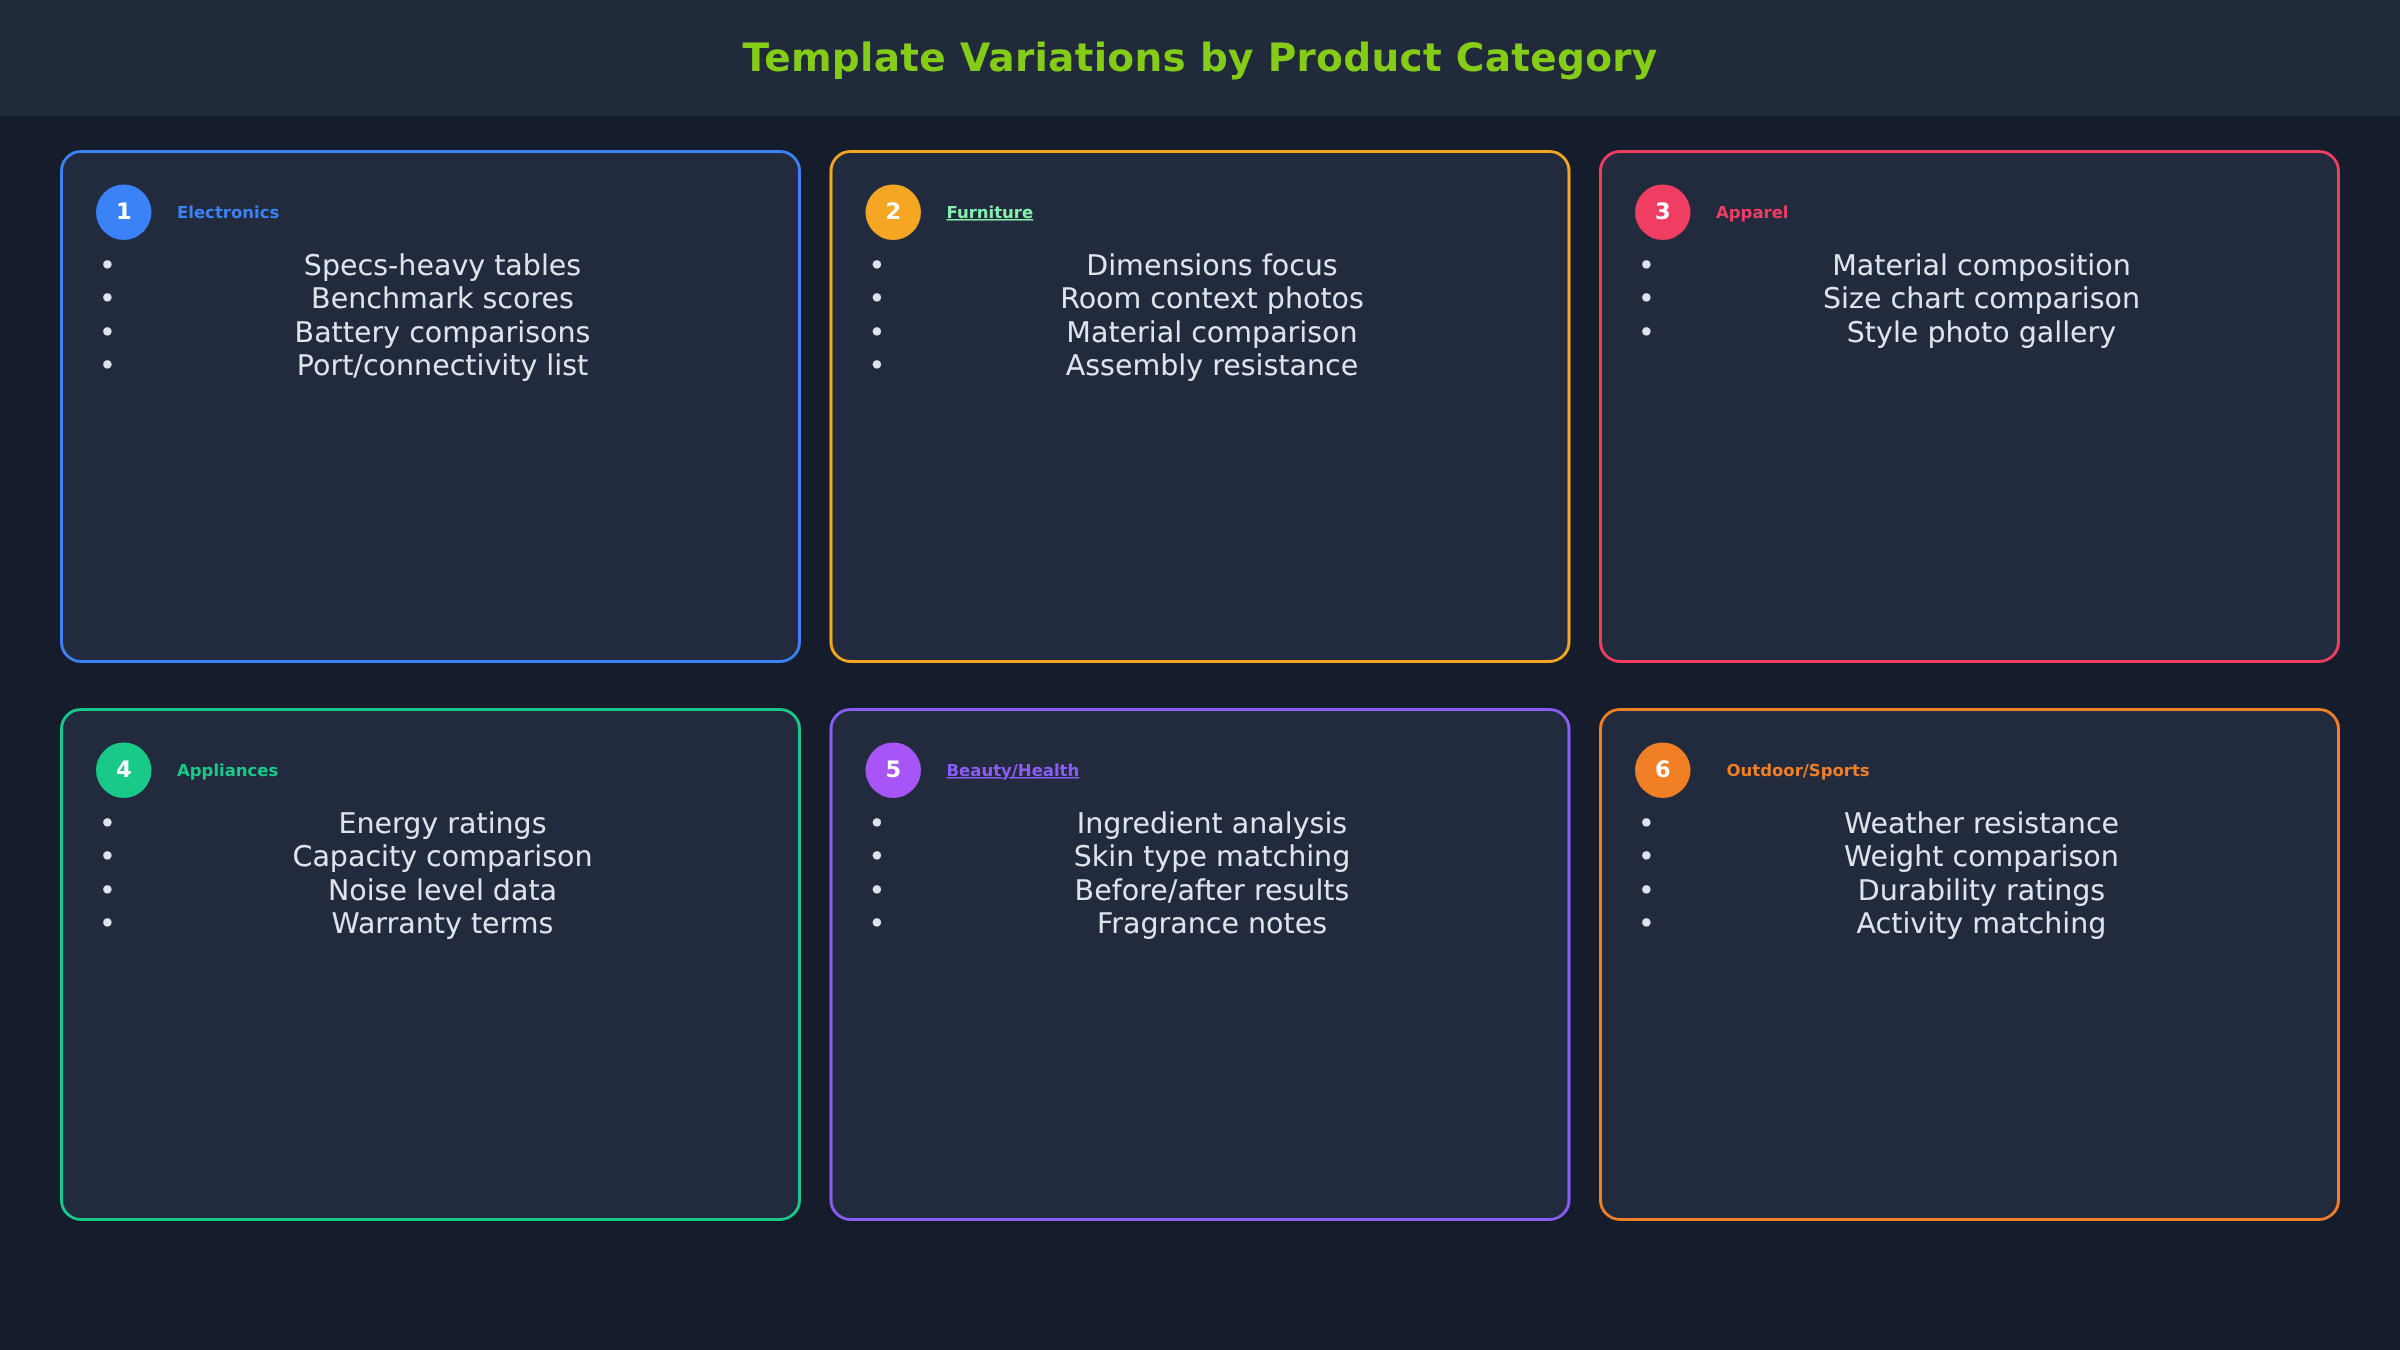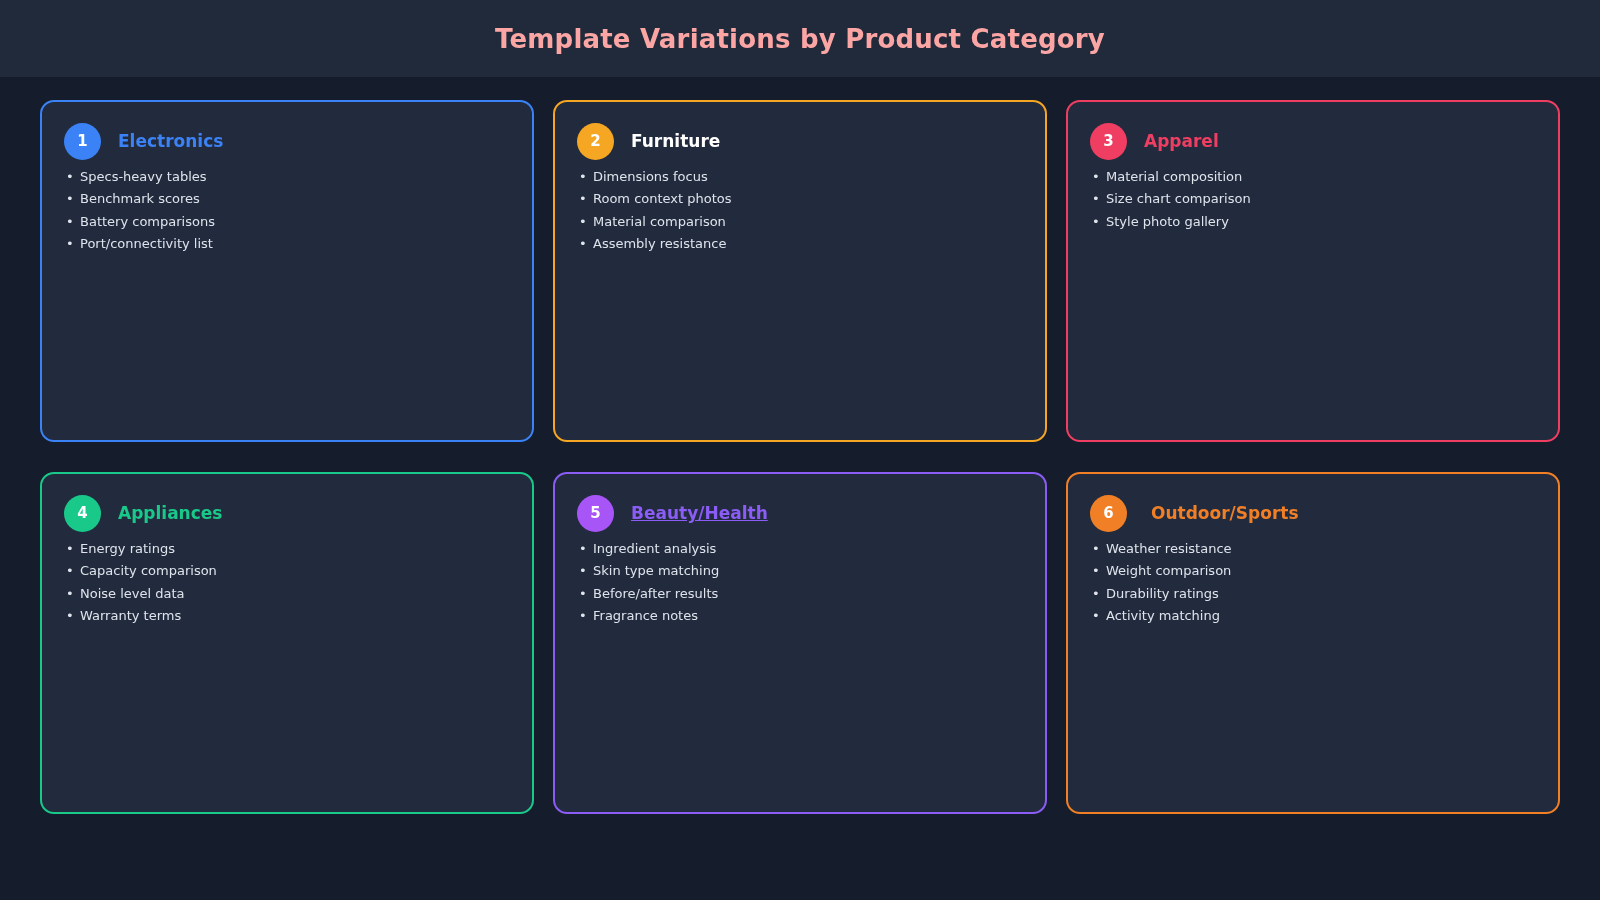--- a/index.html
+++ b/index.html
@@ -75,71 +75,72 @@
     align-items:center;
     justify-content:center;
     color:#ffffff;
     font-size:15px;
     font-weight:bold;
     line-height:1;
   }
 
   .card-title {
     margin-left:17px;
-    font-size:17px;
+    font-size:11px;
     font-weight:bold;
     white-space:nowrap;
   }
 
   .bullet-list {
     list-style:none;
     margin-top:2px;
   }
 
   .bullet-item {
-    font-size:13px;
+    font-size:19px;
     color:#dfe4ec;
     line-height:22.4px;
     padding-left:16px;
     position:relative;
     white-space:nowrap;
+    text-align:center;
   }
 
   .bullet-item::before {
     content:"\2022";
     position:absolute;
     left:2px;
     top:0;
     color:#dfe4ec;
   }
 </style>
 </head>
 <body style="background: rgb(21, 29, 44);">
 
 <div id="header-band" style="background: rgb(33, 42, 58);">
-  <div id="page-title" style="color: #fca5a5;">Template Variations by Product Category</div>
+  <div id="page-title" style="color: #84cc16;">Template Variations by Product Category</div>
 </div>
 
 <div id="cards-grid">
     <div class="card" style="border-color: rgb(59, 130, 246); background: rgb(34, 43, 61);">
       <div class="card-header">
         <div class="badge" style="background: rgb(59, 130, 246);">1</div>
         <div class="card-title" style="color: rgb(59, 130, 246);">Electronics</div>
       </div>
       <ul class="bullet-list">
         <li class="bullet-item">Specs-heavy tables</li>
         <li class="bullet-item">Benchmark scores</li>
         <li class="bullet-item">Battery comparisons</li>
         <li class="bullet-item">Port/connectivity list</li>
       </ul>
     </div>
     <div class="card" style="border-color: rgb(245, 166, 35); background: rgb(34, 43, 61);">
       <div class="card-header">
         <div class="badge" style="background: rgb(245, 166, 35);">2</div>
-        <div class="card-title" style="color: #ffffff;">Furniture</div>
+        <div class="card-title" style="color: #86efac; text-decoration: underline;">Furniture</div>
       </div>
       <ul class="bullet-list">
         <li class="bullet-item">Dimensions focus</li>
         <li class="bullet-item">Room context photos</li>
         <li class="bullet-item">Material comparison</li>
         <li class="bullet-item">Assembly resistance</li>
       </ul>
     </div>
     <div class="card" style="border-color: rgb(239, 62, 98); background: rgb(34, 43, 61);">
       <div class="card-header">

